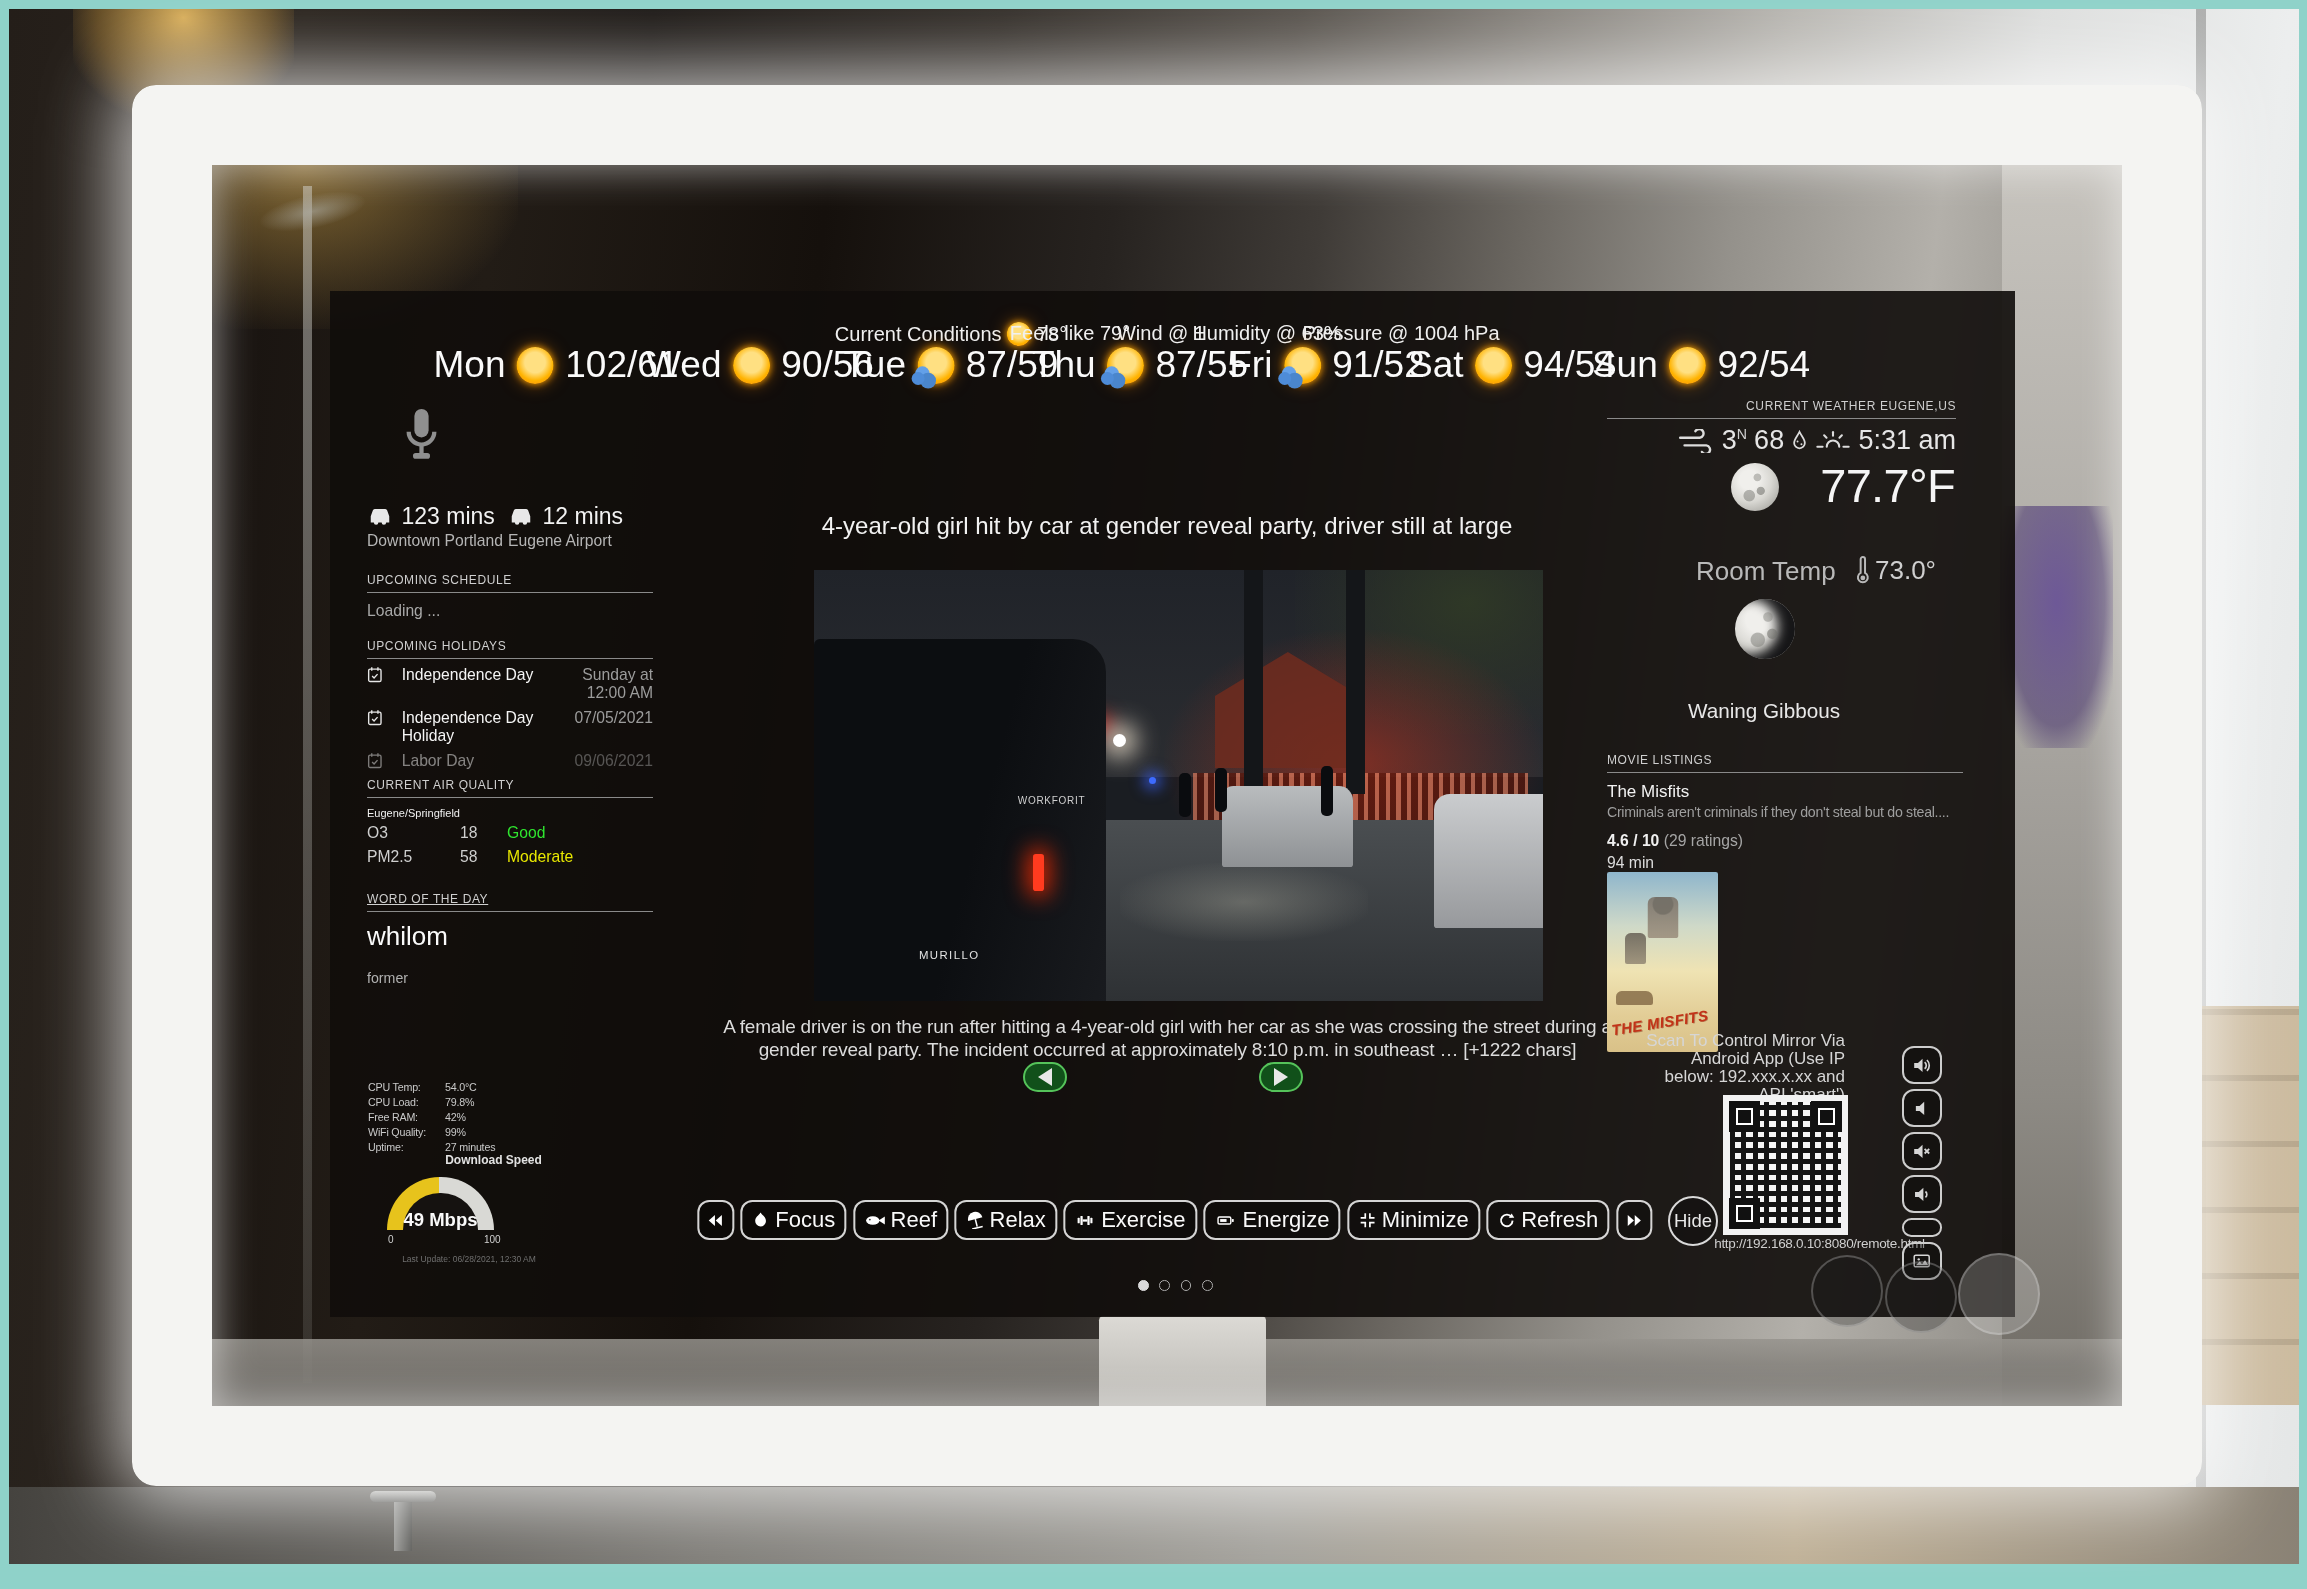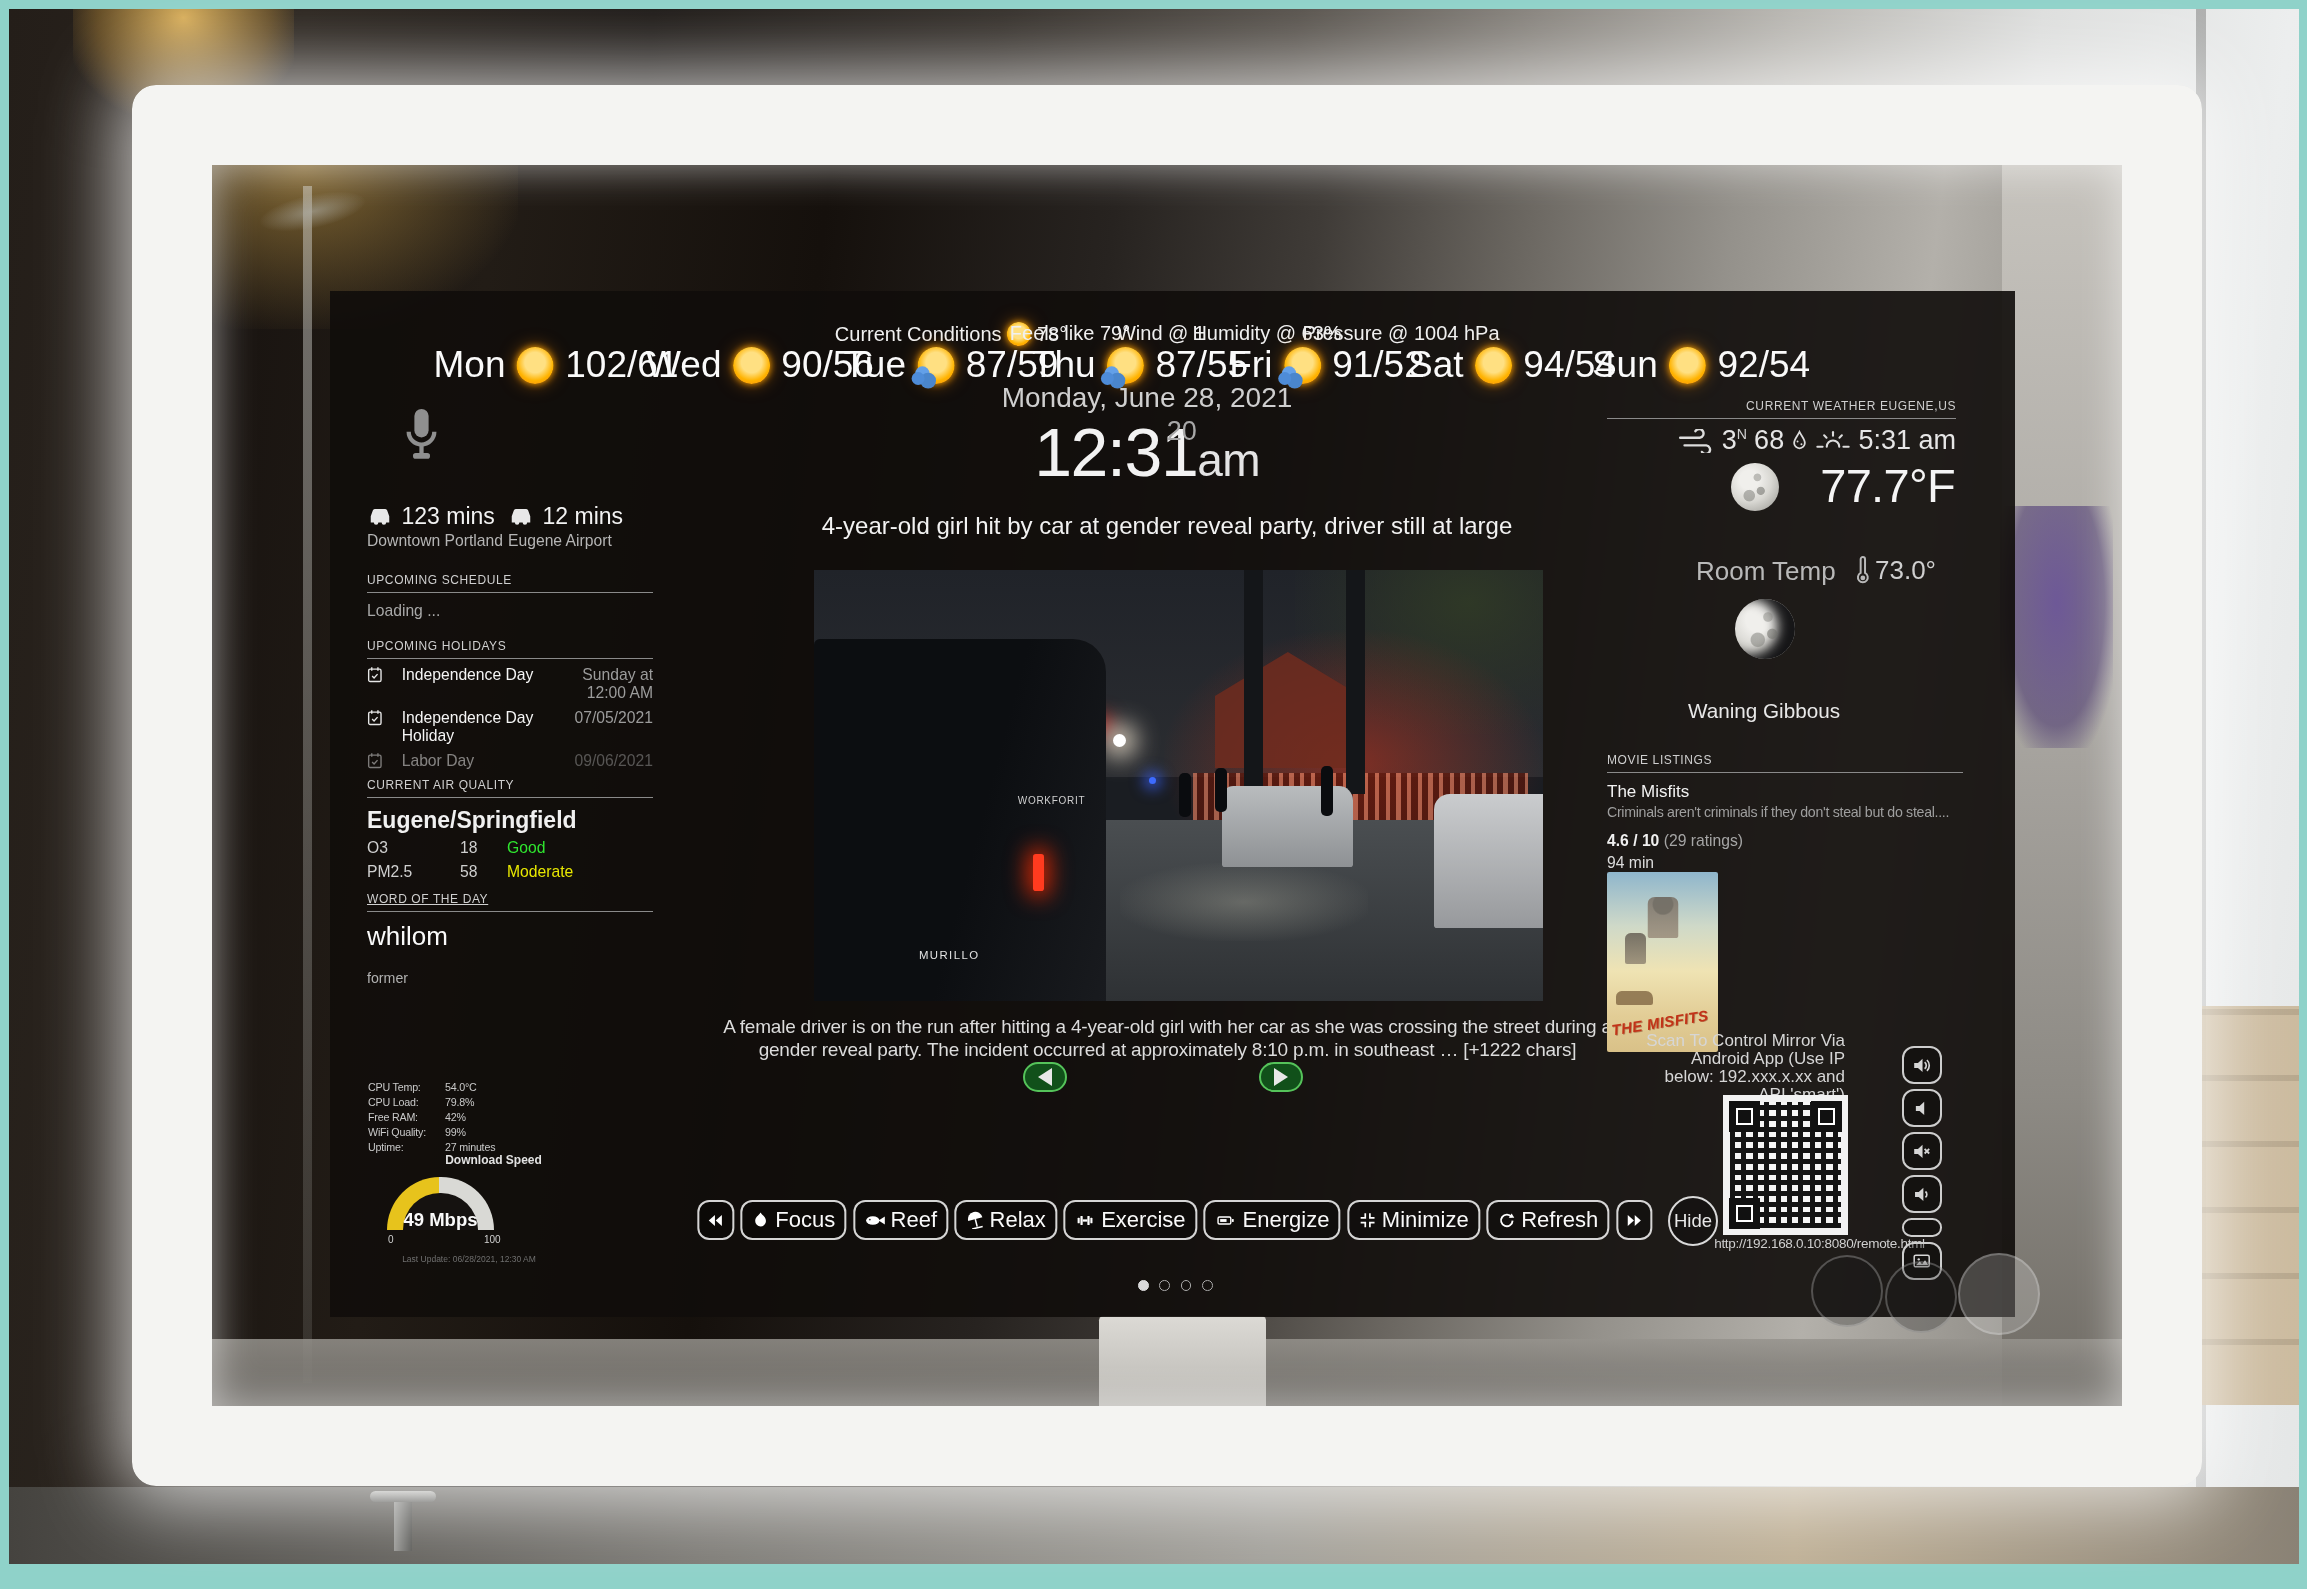--- a/index.html
+++ b/index.html
@@ -56,21 +56,21 @@
   .time .mer{font-size:46px;color:#e4e4e4;letter-spacing:-0.7px;}
   
   .sec{position:absolute;left:37px;width:286px;}
   .commute-time{font-size:23px;color:#f2f2f2;display:flex;align-items:center;gap:8.5px;}
   .commute-dest{font-size:15.7px;color:#b5b5b5;margin-top:2.1px;}
   .loading{font-size:15.7px;color:#a8a8a8;margin-top:8.5px;}
   .hrow{display:flex;margin-top:7.1px;gap:19px;align-items:flex-start;}
   .hrow .nm{flex:0 0 153px;font-size:15.7px;color:#f5f5f5;line-height:18px;}
   .hrow .dt{flex:1;text-align:right;font-size:15.7px;color:#9c9c9c;line-height:18px;}
   .hrow.dim{opacity:.5;}
-  .aq-loc{font-size:23px;color:#f0f0f0;margin-top:8.5px;font-weight:bold;}
+  .aq-loc{font-size:11px;color:#f0f0f0;margin-top:8.5px;}
   .aq-row{display:flex;font-size:15.7px;margin-top:5.7px;color:#cfcfcf;}
   .aq-row .p{width:93px;} .aq-row .v{width:47px;}
   .good{color:#2fe52f;} .moderate{color:#e8e800;}
   .wotd-h{text-decoration:underline;}
   .word{font-size:26px;color:#fafafa;margin-top:8.5px;}
   .worddef{font-size:14.2px;color:#b0b0b0;margin-top:18.5px;}
   .sys{position:absolute;left:38px;top:789px;width:164px;font-size:10.7px;color:#c9c9c9;letter-spacing:-0.2px;}
   .sys .r{display:flex;line-height:15px;} .sys .l{width:77px;}
   .g-title{position:absolute;left:60px;top:862px;width:207px;text-align:center;font-weight:bold;font-size:12px;color:#e2e2e2;}
   .gauge{position:absolute;left:57px;top:886px;width:107px;height:53px;border-radius:107px 107px 0 0;
@@ -244,24 +244,20 @@
 
     <div class="abs" style="left:73px;top:115px;">
       <svg width="37" height="60" viewBox="0 0 26 42" fill="none">
         <rect x="8" y="2" width="10" height="20" rx="5" fill="#8f8f8f"></rect>
         <path d="M4 18 a9 9 0 0 0 18 0" stroke="#8f8f8f" stroke-width="3" fill="none"></path>
         <line x1="13" y1="28" x2="13" y2="33" stroke="#8f8f8f" stroke-width="3"></line>
         <rect x="7" y="33" width="12" height="4" rx="2" fill="#8f8f8f"></rect>
       </svg>
     </div>
 
-    <div class="abs" style="left:817px;top:91px;transform:translateX(-50%);">
-      <div class="date">Monday, June 28, 2021</div>
-      <div class="time"><span>12:31</span><span class="sec">20</span><span class="mer">am</span></div>
-    </div>
 
     <div class="abs" style="left:37px;top:212px;">
       <div class="commute-time">
         <span>
             <svg width="26" height="18.5" viewBox="0 0 24 18">
               <path d="M3 9 L5 3.5 A2 2 0 0 1 6.9 2 h10.2 A2 2 0 0 1 19 3.5 L21 9 v6 h-3 a2.2 2.2 0 0 1 -4.4 0 h-3.2 a2.2 2.2 0 0 1 -4.4 0 H3 z" fill="#e8e8e8"></path>
             </svg>
           </span>
         <span>123 mins</span>
       </div>

